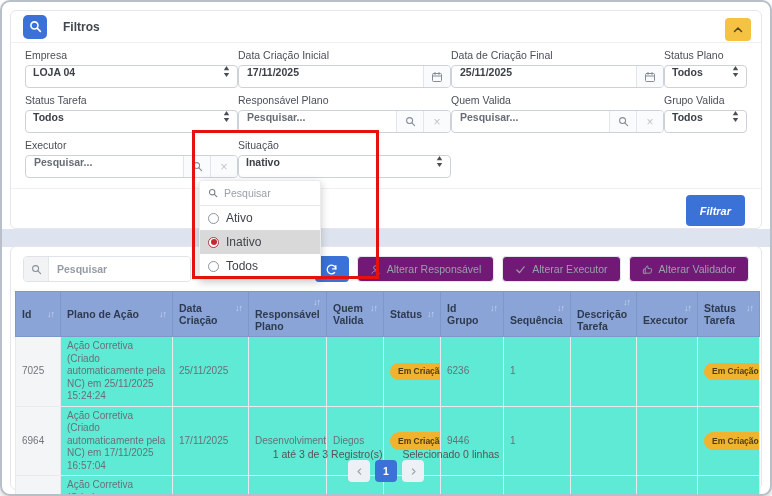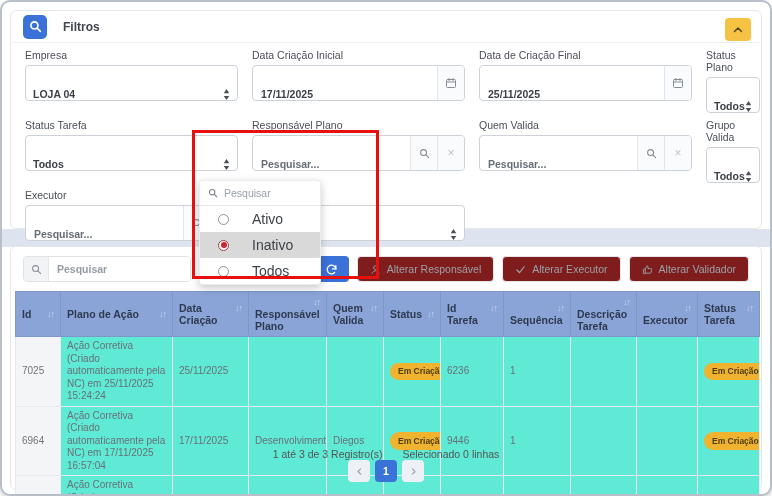--- a/index.html
+++ b/index.html
@@ -12,58 +12,58 @@
   .card.filters{ left:8px; top:8px; width:752px; height:219px; }
   .card.table-card{ left:8px; top:244px; width:752px; height:244px; }
 
   
   .filters-header{ display:flex; align-items:center; gap:16px; padding:0 12px; height:32px; border-bottom:1px solid #eef0f2; }
   .icon-btn-primary{ width:24px; height:24px; border-radius:5px; background:#3b72d8; border:none; display:flex; align-items:center; justify-content:center; cursor:pointer; }
   .filters-title{ font-size:12px; font-weight:700; color:#41474f; }
   .collapse-btn{ position:absolute; right:10px; top:7px; width:26px; height:23px; border-radius:4px; background:#f6c244; border:none;
                  display:flex; align-items:center; justify-content:center; color:#55471a; cursor:pointer; }
 
-  .filter-grid{ display:grid; grid-template-columns:repeat(4,1fr); column-gap:14px; padding:0 14px; }
+  .filter-grid{ display:grid; grid-template-columns:repeat(4,1fr); padding:0 14px; }
   .fg{ }
   .fg .flabel{ display:block; font-size:10.5px; line-height:12px; color:#4a4f57; margin:6px 0 4px; }
-  .control{ height:36px; border:1px solid #cdd2d9; border-radius:4px; background:#fff; display:flex; align-items:flex-end; overflow:hidden; }
+  .control{ height:23px; border:1px solid #cdd2d9; border-radius:4px; background:#fff; display:flex; align-items:flex-start; overflow:hidden; }
   .select{ justify-content:space-between; padding:0 7px; font-size:10.5px; font-weight:700; color:#3c4148; cursor:pointer; }
   .igroup input{ border:none; outline:none; flex:1; min-width:0; padding:0 8px; font-size:10.5px; font-weight:700; color:#3c4148;
                  background:transparent; font-family:inherit; }
   .igroup input::placeholder{ color:#676d76; font-weight:700; opacity:1; }
   .addon{ display:flex; align-items:center; justify-content:center; width:27px; align-self:stretch;
           border-left:1px solid #e2e5e9; background:#fafbfc; color:#858c95; cursor:pointer; }
   .addon.close{ color:#bfc5cc; font-size:12px; font-weight:400; }
 
   .fdivider{ border-top:1px solid #eef0f2; margin:10px 0 0; }
   .filter-actions{ display:flex; justify-content:flex-end; padding:6px 16px 0; }
   .btn-primary{ background:#3b72d8; color:#fff; border:none; border-radius:4px; height:31px; padding:0 14px;
                 font-size:11px; font-weight:700; cursor:pointer;font-style:italic; }
 
   
   .dropdown-panel{ position:absolute; left:197px; top:178px; width:122px; background:#fff; border:1px solid #ececec; border-radius:3px;
                    box-shadow:0 3px 9px rgba(0,0,0,.22); z-index:30; overflow:hidden; }
   .dd-search{ display:flex; align-items:center; gap:6px; padding:6px 8px; border-bottom:1px solid #e8e8e8; color:#9aa0a8; font-size:10.5px; }
-  .dd-option{ display:flex; align-items:center; gap:23px; padding:5px 18px; font-size:14px; color:#3f444b; cursor:pointer; }
+  .dd-option{ display:flex; align-items:center; gap:7px; padding:5px 8px; font-size:12px; color:#3f444b; cursor:pointer; }
   .dd-option.selected{ background:#d9d9da; }
   .radio{ width:11px; height:11px; border-radius:50%; border:1.5px solid #8d949d; background:#fff; flex:0 0 auto; position:relative; }
   .radio.checked{ border-color:#a63a3f; }
   .radio.checked::after{ content:""; position:absolute; inset:1.5px; border-radius:50%; background:#cc2531; }
 
   .annotation{ position:absolute; left:190px; top:128px; width:187px; height:149px; border:3px solid #e6100e; z-index:40; pointer-events:none; }
 
   
   .table-toolbar{ display:flex; align-items:center; justify-content:space-between; padding:9px 12px 0; }
   .search-group{ display:flex; width:168px; height:26px; border:1px solid #dfe3e7; border-radius:4px; overflow:hidden; }
   .search-addon{ width:25px; background:#f1f3f5; display:flex; align-items:center; justify-content:center; color:#8a9098; border-right:1px solid #e4e7ea; cursor:pointer; }
   .search-group input{ flex:1; min-width:0; border:none; outline:none; padding:0 8px; font-size:10.5px; color:#444; font-family:inherit; }
   .search-group input::placeholder{ color:#969ca5; font-weight:600; opacity:1; }
   .toolbar-buttons{ display:flex; gap:8px; align-items:center; }
   .btn-refresh{ width:34px; height:26px; background:#3b72d8; border:none; border-radius:4px; display:flex; align-items:center; justify-content:center; cursor:pointer; }
-  .btn-ghost{ height:26px; border:1px solid #e4e6e9; background:#7f1d1d; border-radius:4px; color:#9aa0a8; font-size:10.5px;
+  .btn-ghost{ height:26px; border:1px solid #e4e6e9; background:#701a75; border-radius:4px; color:#9aa0a8; font-size:10.5px;
               display:flex; align-items:center; gap:6px; padding:0 12px; font-family:inherit; cursor:default; }
 
   table.data-table{ margin:9px 4px 0; border-collapse:collapse; table-layout:fixed; width:744px; }
   .data-table th{ background:#8ba4d7; color:#2e3a4f; font-weight:700; text-align:left; padding:4px 6px;
                   border:1px solid #7e97c9; font-size:10.5px; line-height:12px; vertical-align:middle; cursor:pointer; }
   .data-table th .sort{ float:right; color:#c9d4ee; font-size:9px; letter-spacing:-1px; margin-left:2px; }
   .data-table td{ border:1px solid #e9eaed; padding:3px 6px; color:#6a7078; font-size:10px; line-height:12.5px;
                   vertical-align:middle; background:#5eead4; overflow:hidden; }
   .data-table td.idcell{ background:#f4f5f6; color:#70757c; }
   .badge{ display:inline-block; background:#f0b32f; color:#4e3d10; font-size:8.5px; font-weight:700;
@@ -361,21 +361,21 @@
           <col style="width:62px">
       </colgroup>
       <thead>
         <tr>
           <th><span class="sort">↓↑</span><span>Id</span></th>
           <th><span class="sort">↓↑</span><span>Plano de Ação</span></th>
           <th><span class="sort">↓↑</span><span>Data Criação</span></th>
           <th><span class="sort">↓↑</span><span>Responsável Plano</span></th>
           <th><span class="sort">↓↑</span><span>Quem Valida</span></th>
           <th><span class="sort">↓↑</span><span>Status</span></th>
-          <th><span class="sort">↓↑</span><span>Id Tarefa</span></th>
+          <th><span class="sort">↓↑</span><span>Id Grupo</span></th>
           <th><span class="sort">↓↑</span><span>Sequência</span></th>
           <th><span class="sort">↓↑</span><span>Descrição Tarefa</span></th>
           <th><span class="sort">↓↑</span><span>Executor</span></th>
           <th><span class="sort">↓↑</span><span>Status Tarefa</span></th>
         </tr>
       </thead>
       <tbody>
         <tr>
           <td class="idcell">7025</td>
           <td>Ação Corretiva (Criado automaticamente pela NC) em 25/11/2025 15:24:24</td>

